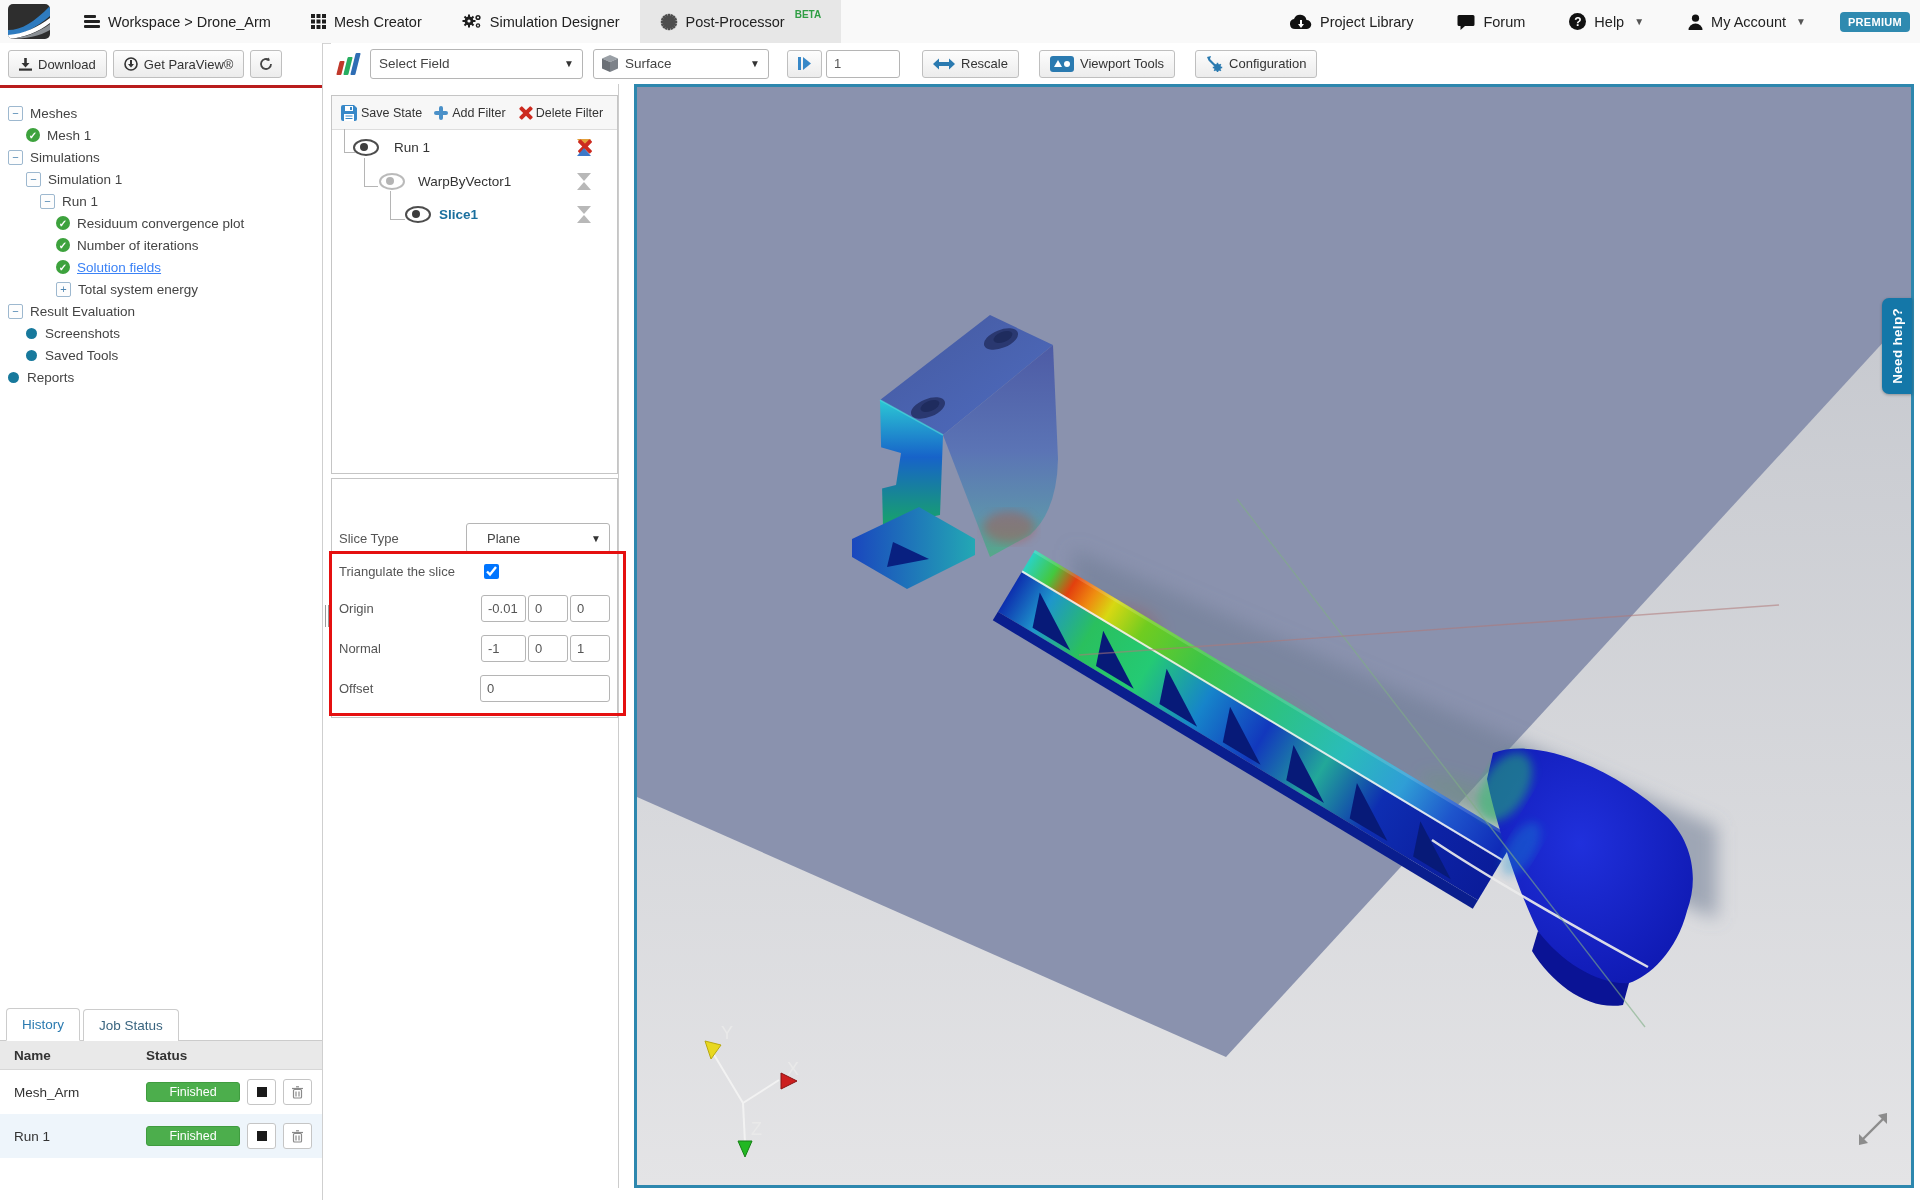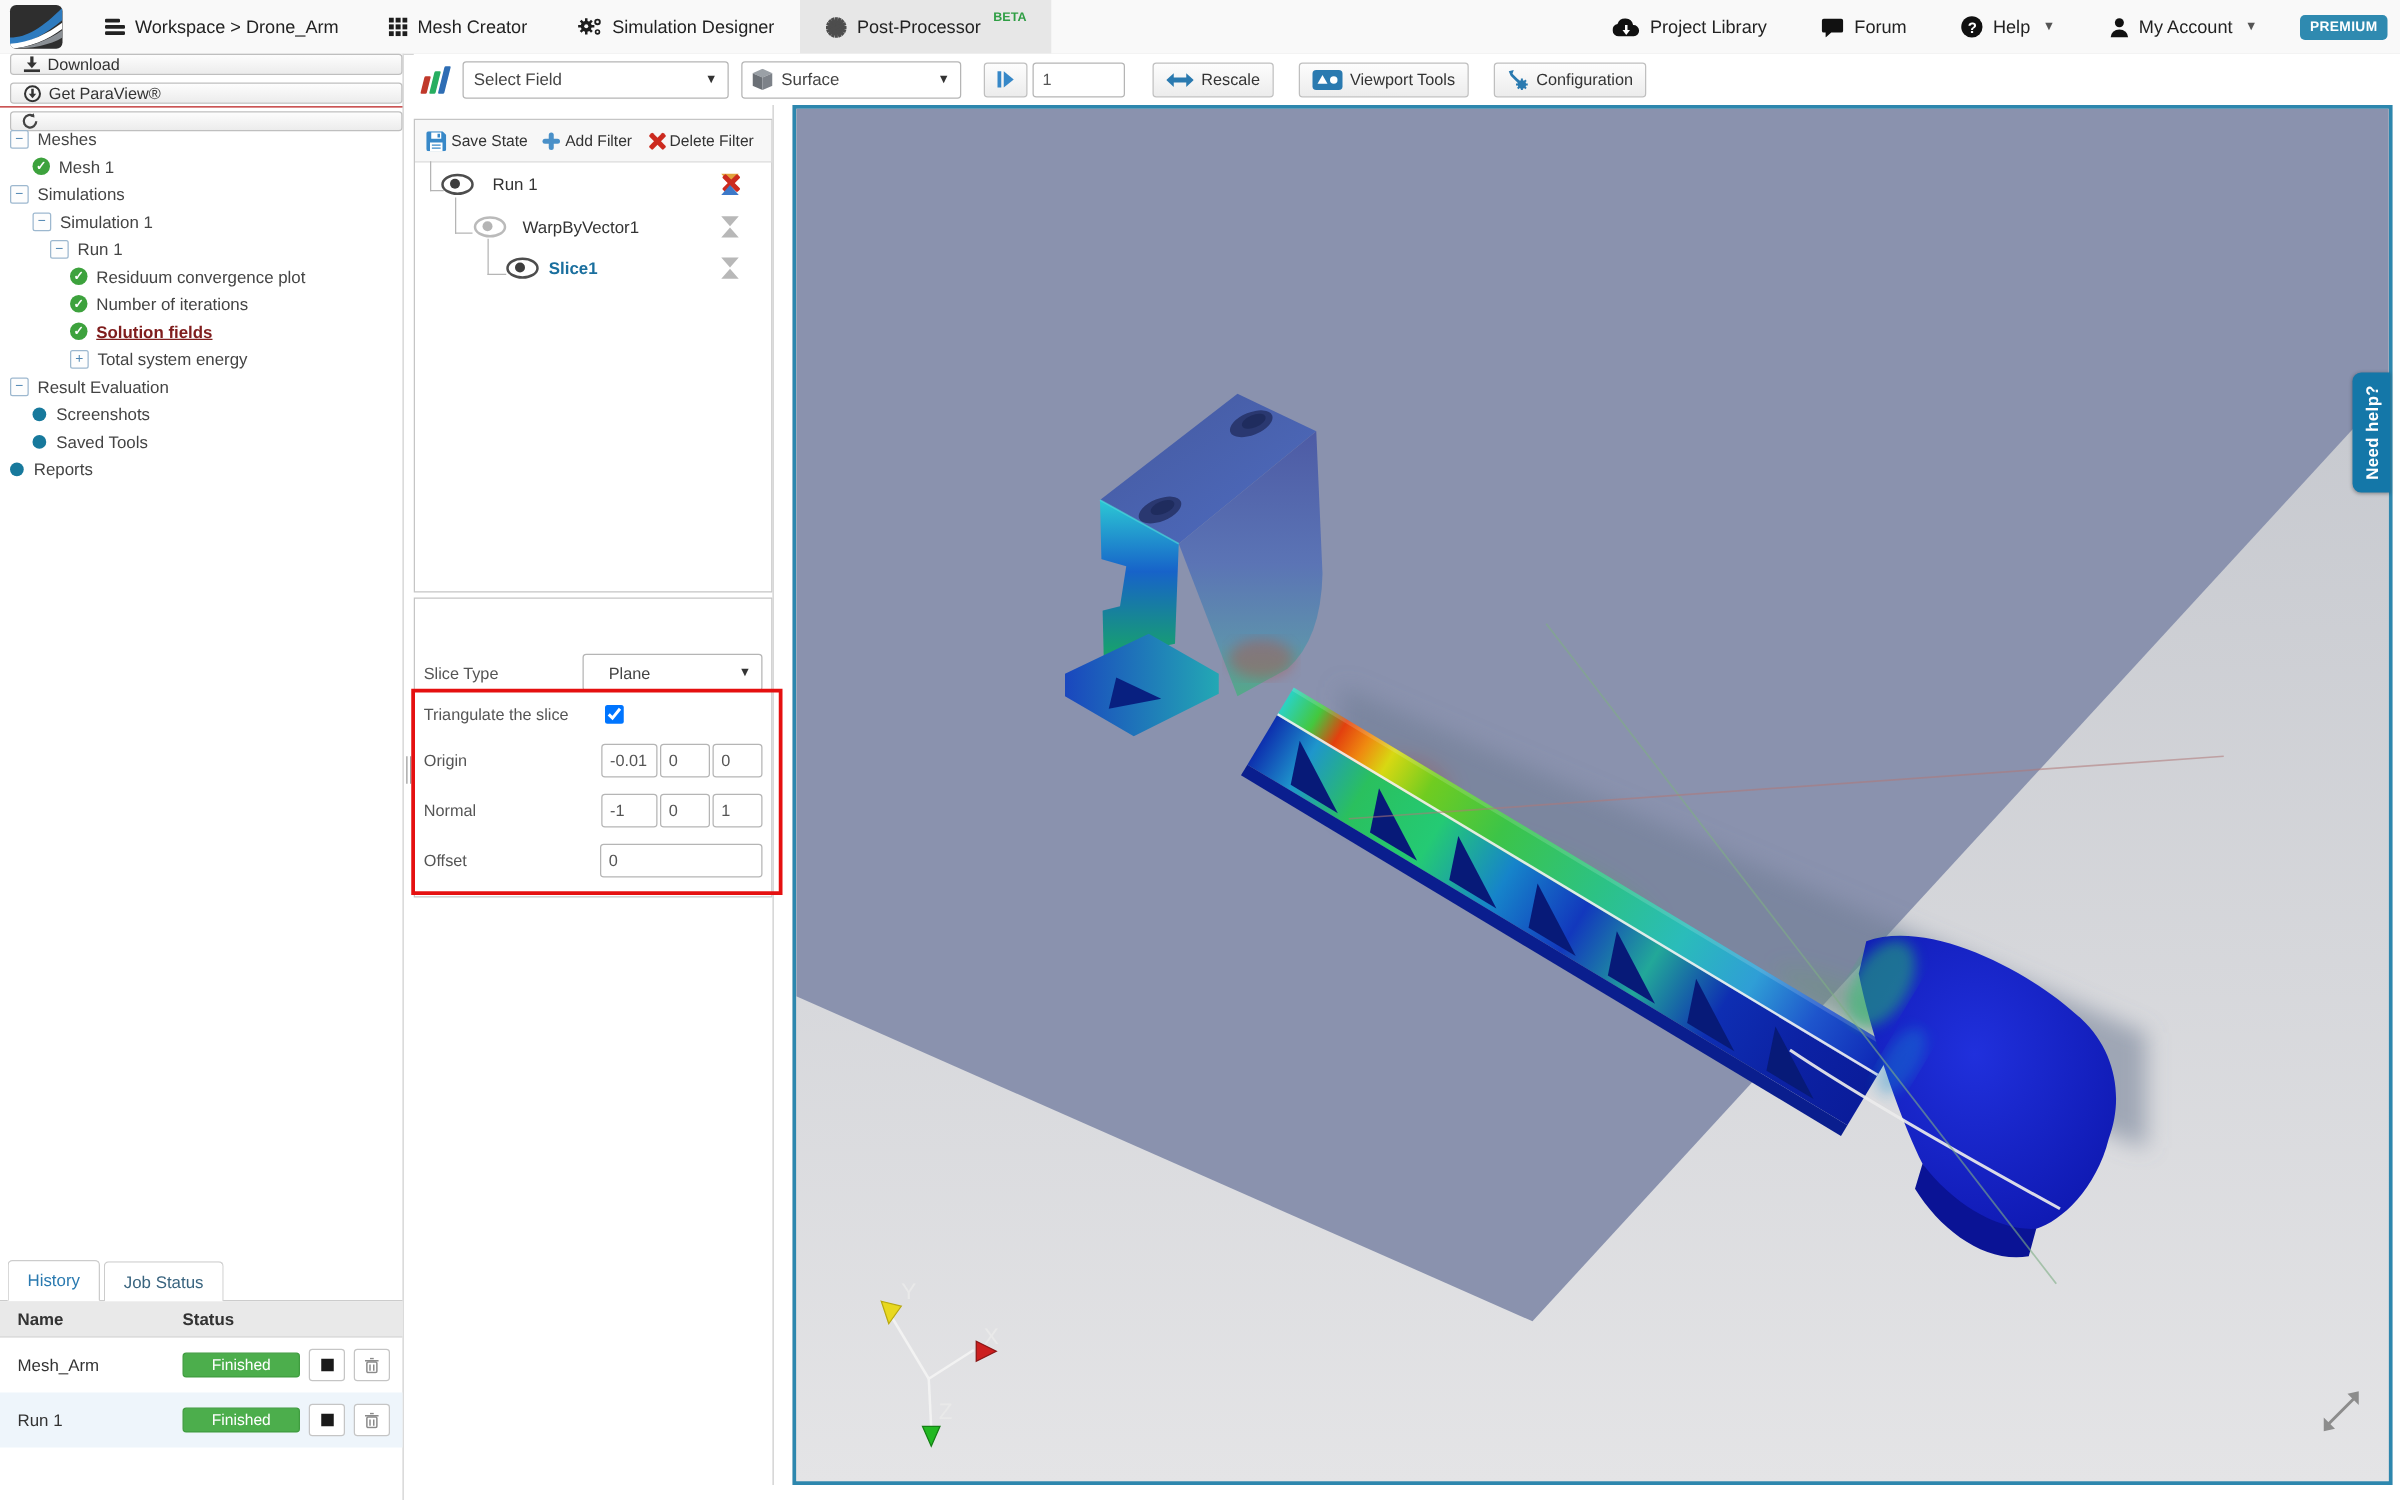--- a/index.html
+++ b/index.html
@@ -20,31 +20,31 @@
                  padding:4px 8px;margin-left:10px;letter-spacing:.3px;}
   .caret{font-size:10px;color:#555;margin-left:2px;}
   .icon-bars{display:inline-flex;flex-direction:column;gap:2px;}
   .icon-bars i{display:block;width:16px;height:3px;background:#222;border-radius:1px;}
   .icon-bars i:nth-child(1){width:12px;}
   .help-circle{width:17px;height:17px;border-radius:50%;background:#111;color:#fff;font-size:12px;font-weight:bold;
                display:inline-flex;align-items:center;justify-content:center;}
 
   
   #left-panel{position:absolute;left:0;top:43px;width:322px;bottom:0;background:#fff;border-right:1px solid #cfcfcf;}
-  #left-toolbar{height:42px;border-bottom:1px solid #b91c1c;display:flex;gap:6px;padding-left:8px;flex-direction:column;}
+  #left-toolbar{height:42px;border-bottom:3px solid #b91c1c;display:flex;align-items:center;gap:6px;padding-left:8px;}
   .btn{background:linear-gradient(#fdfdfd,#ececec);border:1px solid #bfbfbf;border-radius:3px;color:#333;
        display:inline-flex;align-items:center;gap:6px;height:28px;padding:0 10px;font-size:13px;cursor:pointer;white-space:nowrap;}
   #tree{padding:14px 0 0 0;}
   .trow{height:22px;display:flex;align-items:center;color:#444;}
   .tminus,.tplus{width:13px;height:13px;border:1px solid #9db8cf;background:#fdfdfd;color:#4f86b2;font-size:11px;line-height:10px;
        display:inline-flex;align-items:center;justify-content:center;border-radius:2px;margin-right:7px;flex:none;}
   .tcheck{width:14px;height:14px;border-radius:50%;background:#3da23d;color:#fff;font-size:10px;font-weight:bold;
        display:inline-flex;align-items:center;justify-content:center;margin-right:7px;flex:none;}
   .tdot{width:11px;height:11px;border-radius:50%;background:#17799c;margin-right:8px;flex:none;}
-  .tsel{color:#7f1d1d;font-weight:bold;text-decoration:underline;}
+  .tsel{color:#3b82f6;font-weight:normal;text-decoration:underline;}
 
   
   #jobs{position:absolute;left:0;top:962px;width:322px;}
   .tabs-row{padding-left:6px;border-bottom:1px solid #ccc;height:35px;display:flex;align-items:flex-end;}
   .jtab{border:1px solid #ccc;border-bottom:none;border-radius:4px 4px 0 0;background:#fff;padding:8px 15px;
         font-size:13.5px;margin-right:3px;margin-bottom:-1px;cursor:pointer;}
   .jtab.active{color:#2a7ab0;border-bottom:1px solid #fff;}
   .jtab.inactive{color:#39647f;background:#fff;}
   .jobs-header{display:flex;background:#e9e9e9;border-bottom:1px solid #d7d7d7;height:28px;align-items:center;font-weight:bold;}
   .jobs-header .c1{width:132px;padding-left:14px;}

